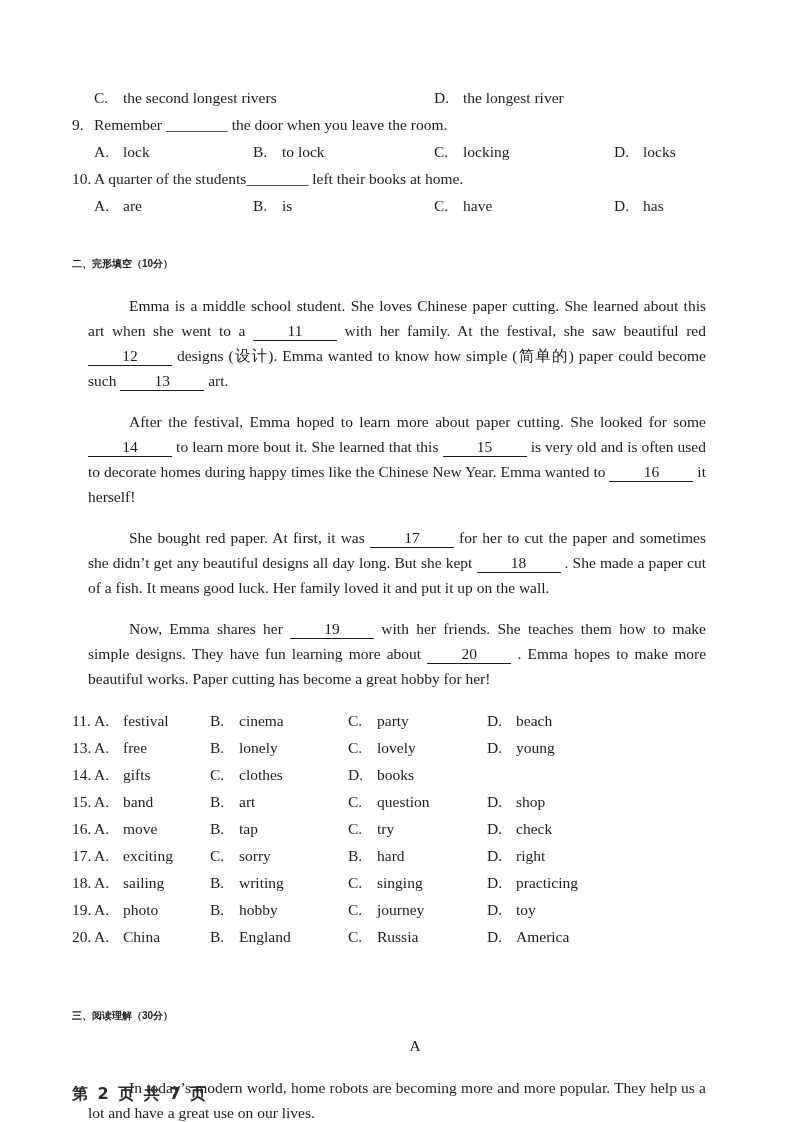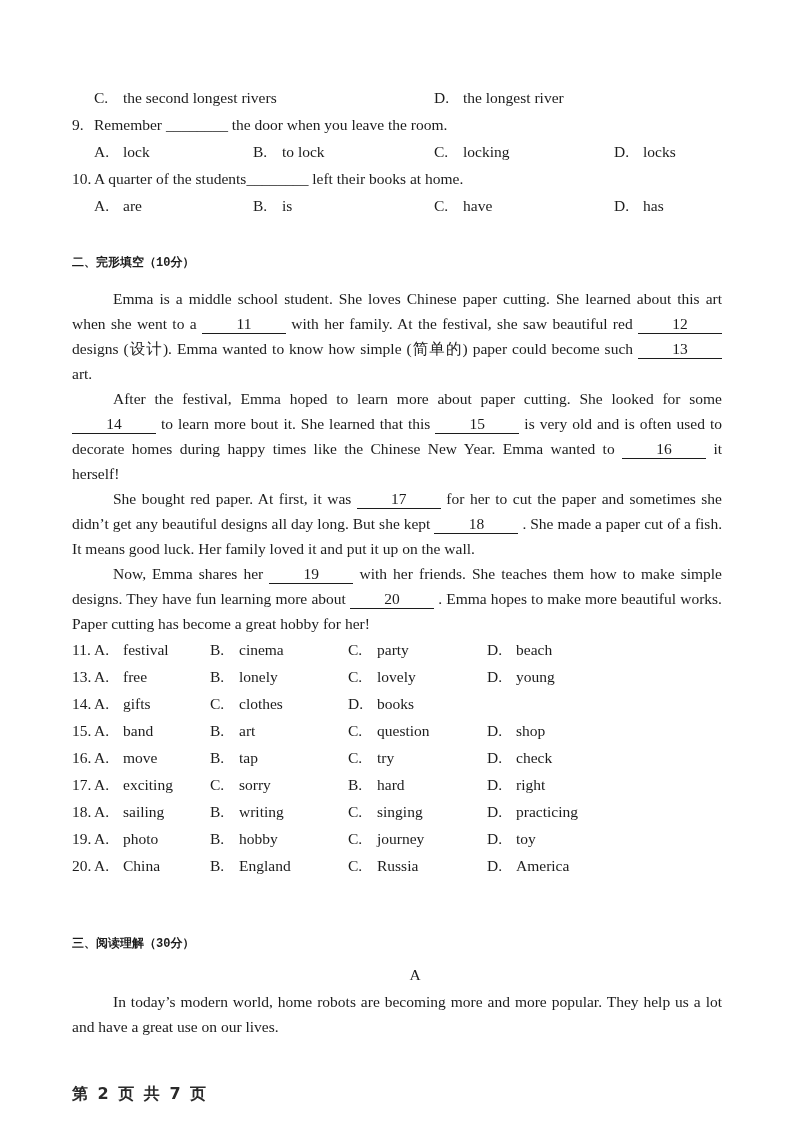--- a/index.html
+++ b/index.html
@@ -18,28 +18,28 @@
   .qa-block{line-height:27px;}
   .row{display:grid;line-height:27px;}
   .opt-row{grid-template-columns:117px 139px 138px 1fr;padding-left:22px;gap:42px;}
   .cloze-row{grid-template-columns:138px 138px 139px 1fr;}
   .cell{white-space:nowrap;overflow:visible;}
   .q-num{display:inline-block;min-width:22px;}
   .cz-num{display:inline-block;min-width:22px;}
   .opt-letter{display:inline-block;min-width:29px;}
   
   .sec-heading{
-    font-weight:bold;font-size:12px;line-height:27px;
-    font-family:Liberation Mono, monospace;
+    font-weight:bold;font-size:10px;line-height:27px;
+    font-family:Liberation Sans, sans-serif;
   }
   #sec2-heading{margin-top:31px;}
   #sec3-heading{margin-top:52px;}
   
   .para-block{margin-top:9px;}
-  .para{margin:0;text-align:justify;line-height:25px;text-indent:41px;font-family:Liberation Serif, serif;}
+  .para{margin:16px;text-align:justify;line-height:25px;text-indent:41px;font-family:Liberation Serif, serif;}
   .nblank{
     display:inline-block;width:84px;text-align:center;text-indent:0;
     border-bottom:1px solid #1c1c1c;line-height:1.15;
   }
   .passage-label{text-align:center;line-height:27px;margin-top:3px;padding-left:36px;}
   .reading-block{margin-top:1px;}
   
   .footer{
     position:absolute;left:72px;top:1084px;
     font-size:16px;font-weight:600;letter-spacing:2px;color:#2a2a2a;

